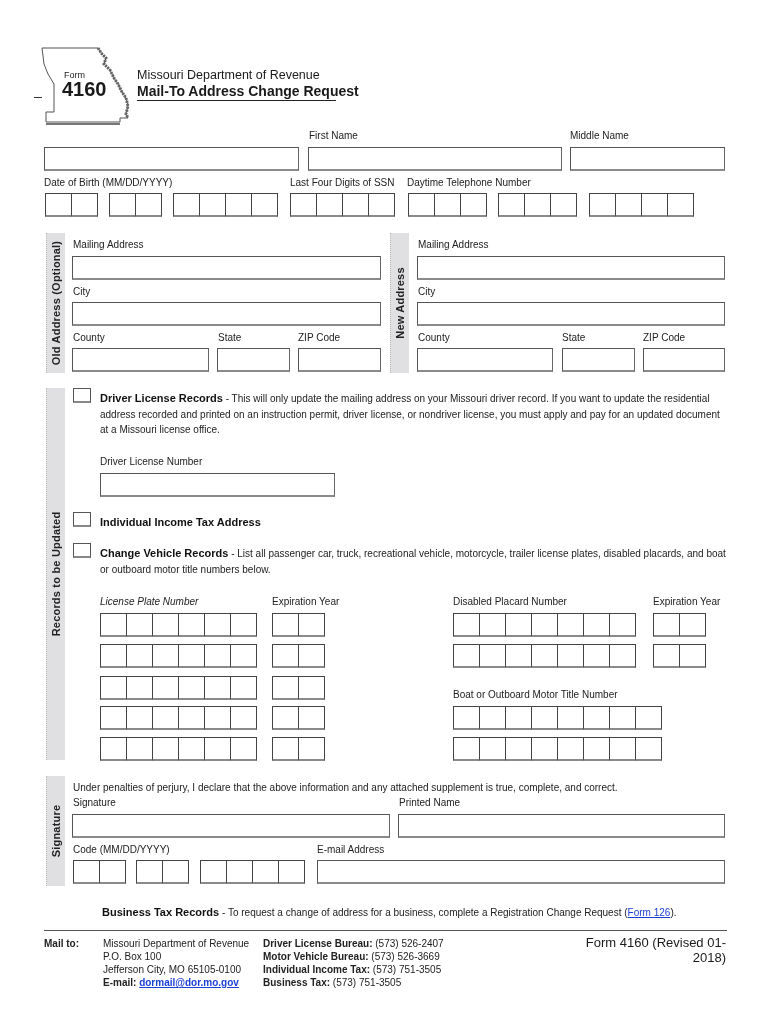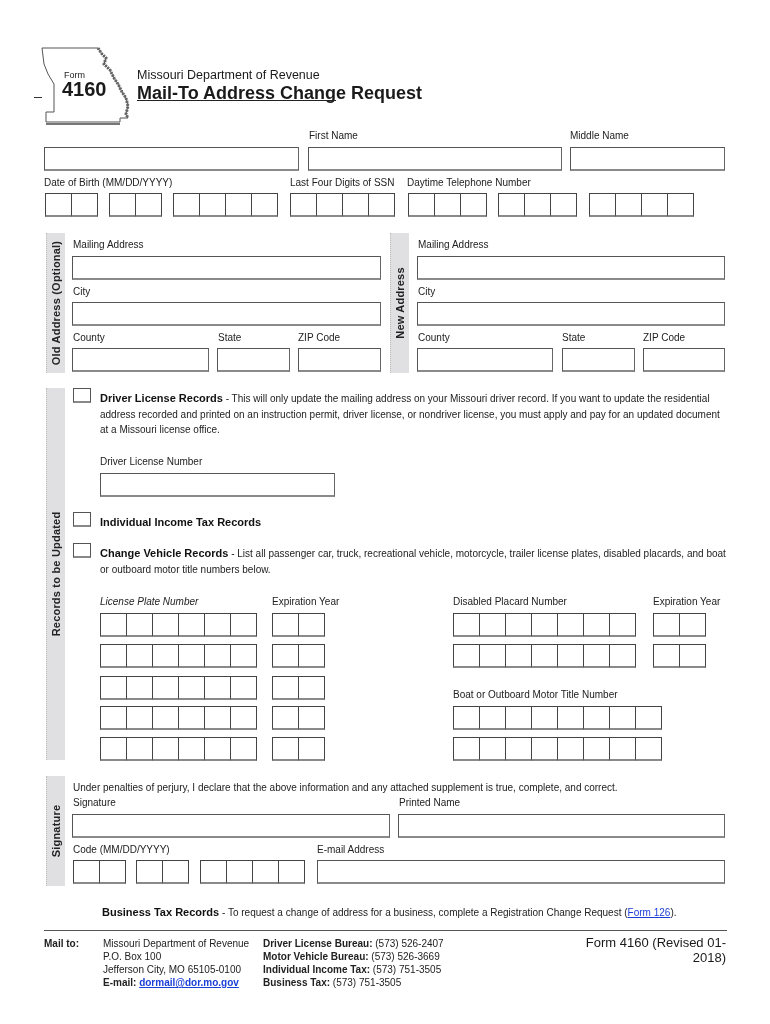--- a/index.html
+++ b/index.html
@@ -28,21 +28,21 @@
 <div>
   <svg class="abs" style="left:36px;top:44px;" width="100" height="82">
     <path d="M6,4 L62,4 L66,10 L70,14 L68,20 L74,26 L78,34 L82,40 L86,48 L90,54 L92,62 L90,70 L92,74 L84,74 L84,78 L10,78 L10,68 L18,68 L18,40 L12,30 L8,20 Z" fill="#fff" stroke="#555" stroke-width="1"></path>
     <path d="M62,4 L66,10 L70,14 L68,20 L74,26 L78,34 L82,40 L86,48 L90,54 L92,62 L90,70 L92,74" fill="none" stroke="#666" stroke-width="3" stroke-dasharray="2,1"></path>
     <path d="M10,80 L84,80" stroke="#777" stroke-width="2"></path>
   </svg>
   <div class="abs" style="left:34px;top:97px;width:8px;border-top:1px solid #333;"></div>
   <div class="lbl" style="left:64px;top:70px;font-size:9px;">Form</div>
   <div class="abs" style="left:62px;top:78px;font-size:20px;font-weight:bold;">4160</div>
   <div class="abs" style="left:137px;top:68px;font-size:12.5px;">Missouri Department of Revenue</div>
-  <div class="abs" style="left:137px;top:83px;font-size:18px;font-weight:bold;">Mail-To Address Change Request</div>
+  <div class="abs" style="left:137px;top:83px;font-size:14px;font-weight:bold;">Mail-To Address Change Request</div>
   <div class="abs" style="left:137px;top:100px;width:199px;border-top:1px solid #222;"></div>
 </div>
 
 <div class="lbl" style="left:44px;top:114px;margin-top:40px;">Last Name</div>
 <div class="lbl" style="left:309px;top:130px;">First Name</div>
 <div class="lbl" style="left:570px;top:130px;">Middle Name</div>
 <div class="box" style="left:44px;top:147px;width:255px;height:24px;"></div>
 <div class="box" style="left:308px;top:147px;width:254px;height:24px;"></div>
 <div class="box" style="left:570px;top:147px;width:155px;height:24px;"></div>
 
@@ -118,21 +118,21 @@
 <div class="side" style="left:46px;top:388px;width:18px;height:372px;">
     <span>Records to be Updated</span>
   </div>
 
 <div class="chk" style="left:73px;top:388px;"></div>
 <div class="para" style="left:100px;top:391px;width:630px;"><b>Driver License Records</b><span> - This will only update the mailing address on your Missouri driver record. If you want to update the residential address recorded and printed on an instruction permit, driver license, or nondriver license, you must apply and pay for an updated document at a Missouri license office.</span></div>
 <div class="lbl" style="left:100px;top:456px;">Driver License Number</div>
 <div class="box" style="left:100px;top:473px;width:235px;height:24px;"></div>
 
 <div class="chk" style="left:73px;top:512px;"></div>
-<div class="para" style="left:100px;top:515px;"><b>Individual Income Tax Records</b></div>
+<div class="para" style="left:100px;top:515px;"><b>Individual Income Tax Address</b></div>
 
 <div class="chk" style="left:73px;top:543px;"></div>
 <div class="para" style="left:100px;top:546px;width:630px;"><b>Change Vehicle Records</b><span> - List all passenger car, truck, recreational vehicle, motorcycle, trailer license plates, disabled placards, and boat or outboard motor title numbers below.</span></div>
 
 <div class="lbl" style="left:100px;top:596px;font-style:italic;">License Plate Number</div>
 <div class="lbl" style="left:272px;top:596px;">Expiration Year</div>
 <div class="lbl" style="left:453px;top:596px;">Disabled Placard Number</div>
 <div class="lbl" style="left:653px;top:596px;">Expiration Year</div>
 
 <div id="plates">

